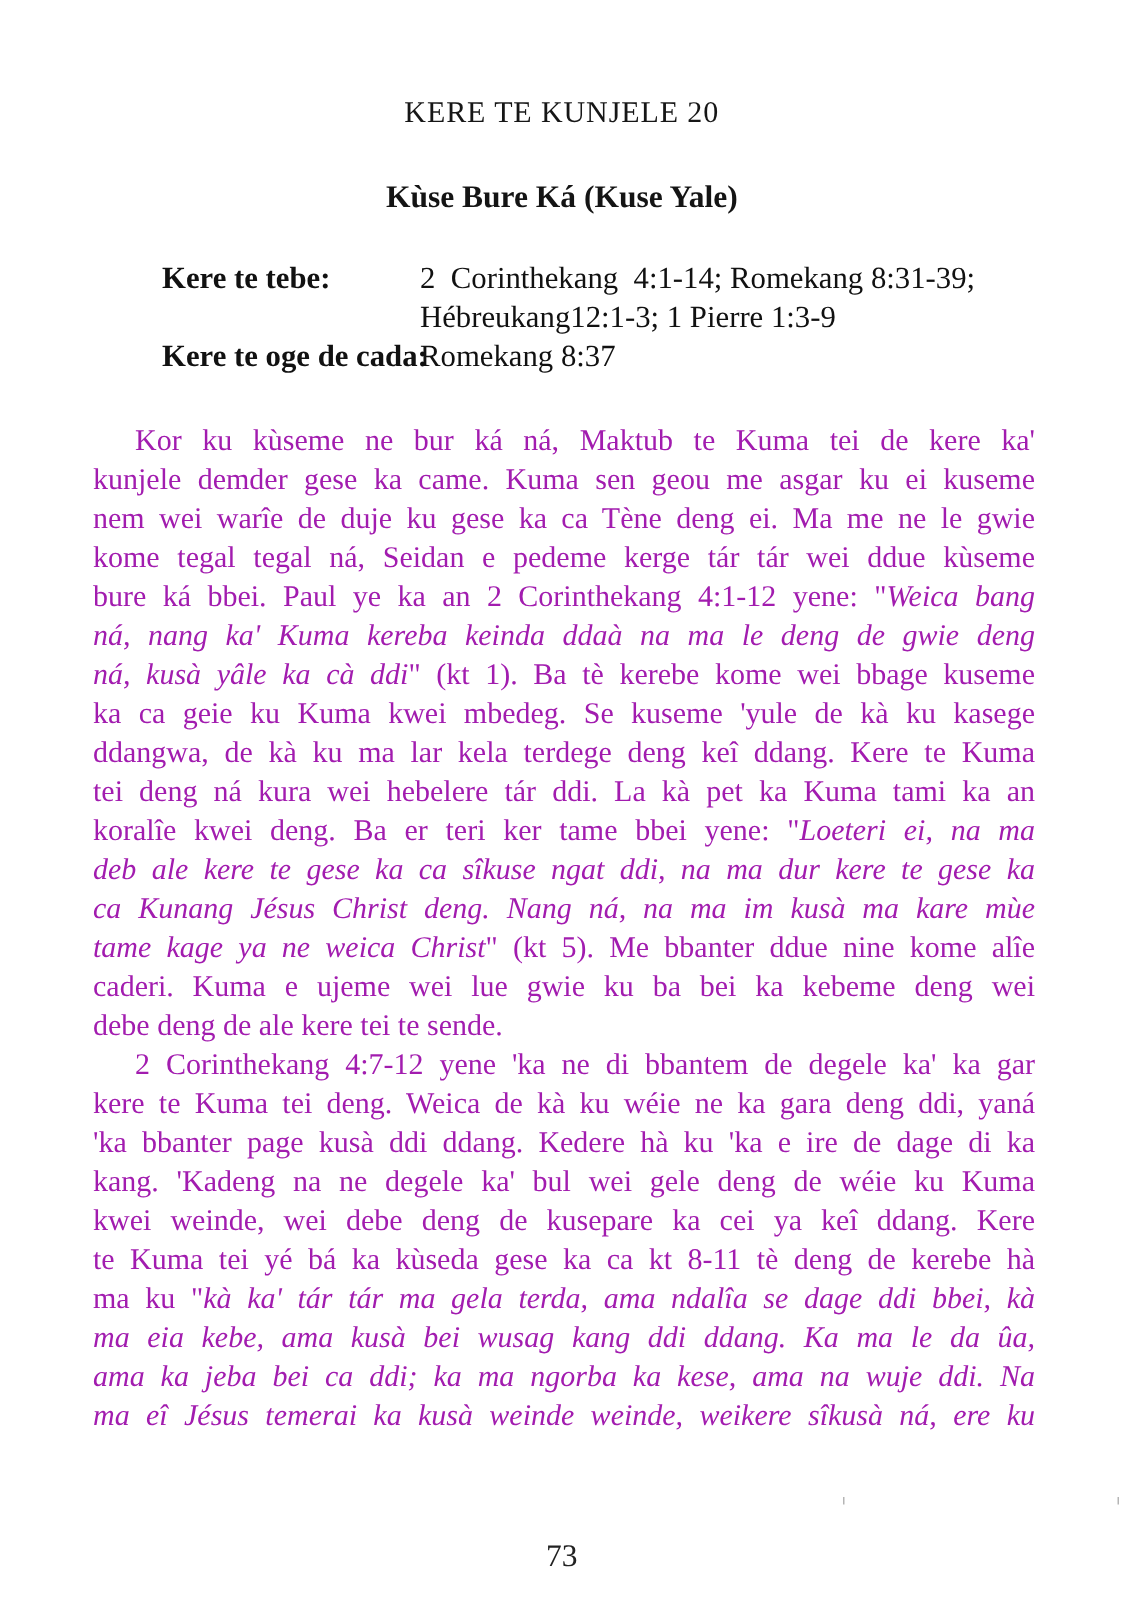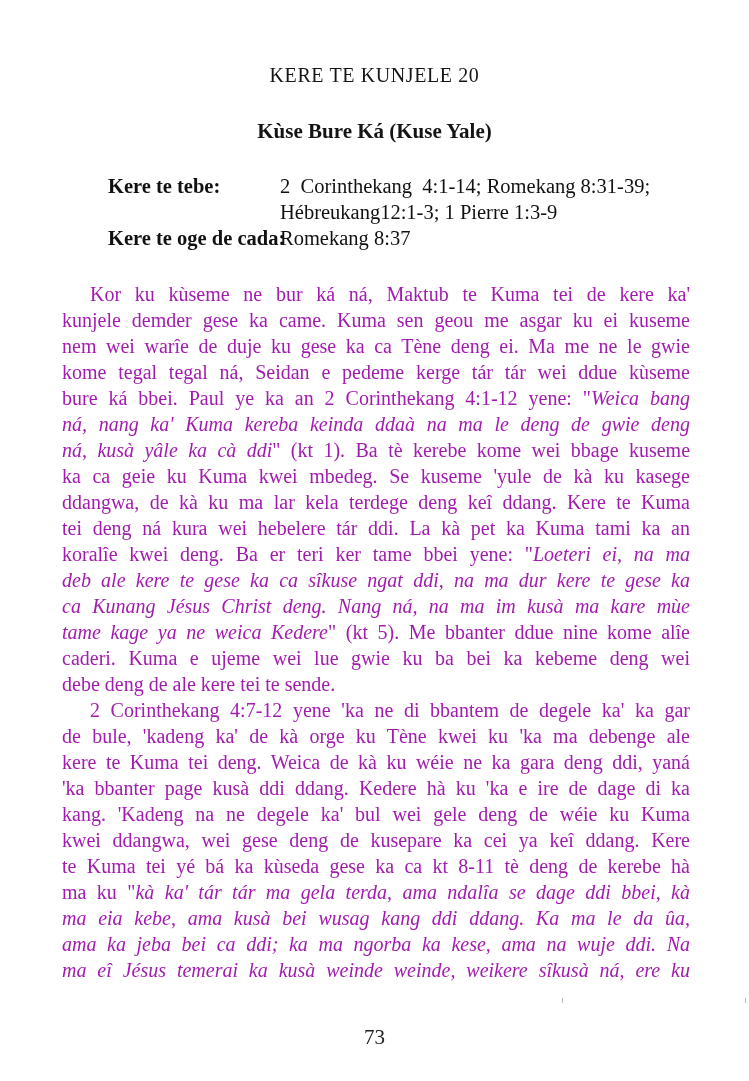--- a/index.html
+++ b/index.html
@@ -133,29 +133,28 @@
       <div class="line"><span>kome tegal tegal ná, Seidan e pedeme kerge tár tár wei ddue kùseme</span></div>
       <div class="line"><span>bure ká bbei. Paul ye ka an 2 Corinthekang 4:1-12 yene: "</span><span class="it">Weica bang</span></div>
       <div class="line"><span class="it">ná, nang ka' Kuma kereba keinda ddaà na ma le deng de gwie deng</span></div>
       <div class="line"><span class="it">ná, kusà yâle ka cà ddi</span><span>" (kt 1). Ba tè kerebe kome wei bbage kuseme</span></div>
       <div class="line"><span>ka ca geie ku Kuma kwei mbedeg. Se kuseme 'yule de kà ku kasege</span></div>
       <div class="line"><span>ddangwa, de kà ku ma lar kela terdege deng keî ddang. Kere te Kuma</span></div>
       <div class="line"><span>tei deng ná kura wei hebelere tár ddi. La kà pet ka Kuma tami ka an</span></div>
       <div class="line"><span>koralîe kwei deng. Ba er teri ker tame bbei yene: "</span><span class="it">Loeteri ei, na ma</span></div>
       <div class="line"><span class="it">deb ale kere te gese ka ca sîkuse ngat ddi, na ma dur kere te gese ka</span></div>
       <div class="line"><span class="it">ca Kunang Jésus Christ deng. Nang ná, na ma im kusà ma kare mùe</span></div>
-      <div class="line"><span class="it">tame kage ya ne weica Kedere</span><span>" (kt 5). Me bbanter ddue nine kome alîe</span></div>
+      <div class="line"><span class="it">tame kage ya ne weica Christ</span><span>" (kt 5). Me bbanter ddue nine kome alîe</span></div>
       <div class="line"><span>caderi. Kuma e ujeme wei lue gwie ku ba bei ka kebeme deng wei</span></div>
       <div class="line last"><span>debe deng de ale kere tei te sende.</span></div>
       <div class="line indent"><span>2 Corinthekang 4:7-12 yene 'ka ne di bbantem de degele ka' ka gar</span></div>
-      <div class="line"><span>de bule, 'kadeng ka' de kà orge ku Tène kwei ku 'ka ma debenge ale</span></div>
       <div class="line"><span>kere te Kuma tei deng. Weica de kà ku wéie ne ka gara deng ddi, yaná</span></div>
       <div class="line"><span>'ka bbanter page kusà ddi ddang. Kedere hà ku 'ka e ire de dage di ka</span></div>
       <div class="line"><span>kang. 'Kadeng na ne degele ka' bul wei gele deng de wéie ku Kuma</span></div>
-      <div class="line"><span>kwei ddangwa, wei gese deng de kusepare ka cei ya keî ddang. Kere</span></div>
+      <div class="line"><span>kwei weinde, wei debe deng de kusepare ka cei ya keî ddang. Kere</span></div>
       <div class="line"><span>te Kuma tei yé bá ka kùseda gese ka ca kt 8-11 tè deng de kerebe hà</span></div>
       <div class="line"><span>ma ku "</span><span class="it">kà ka' tár tár ma gela terda, ama ndalîa se dage ddi bbei, kà</span></div>
       <div class="line"><span class="it">ma eia kebe, ama kusà bei wusag kang ddi ddang. Ka ma le da ûa,</span></div>
       <div class="line"><span class="it">ama ka jeba bei ca ddi; ka ma ngorba ka kese, ama na wuje ddi. Na</span></div>
       <div class="line"><span class="it">ma eî Jésus temerai ka kusà weinde weinde, weikere sîkusà ná, ere ku</span></div>
     </div>
 
   <div class="page-number">73</div>
 
   <div class="artifact a1"></div>

